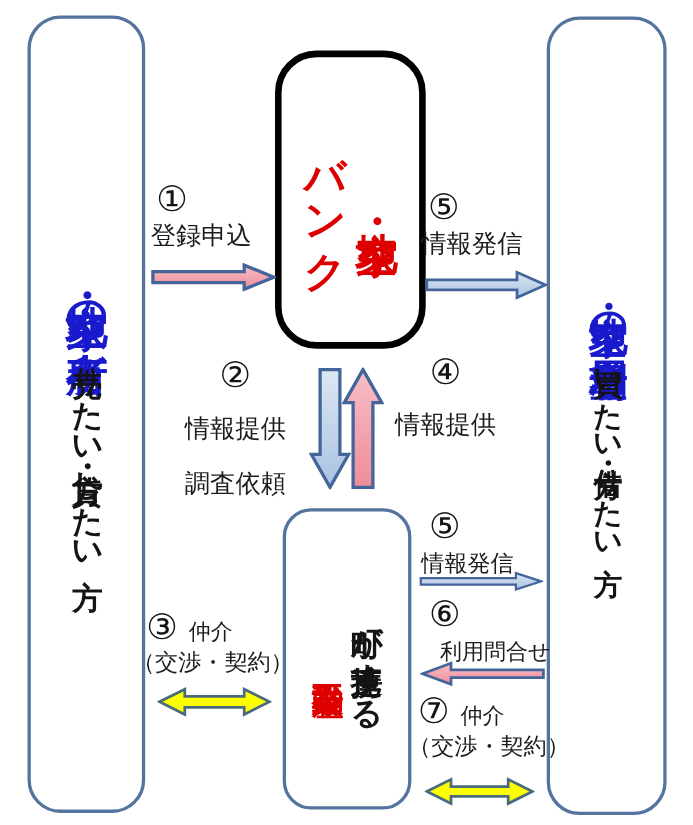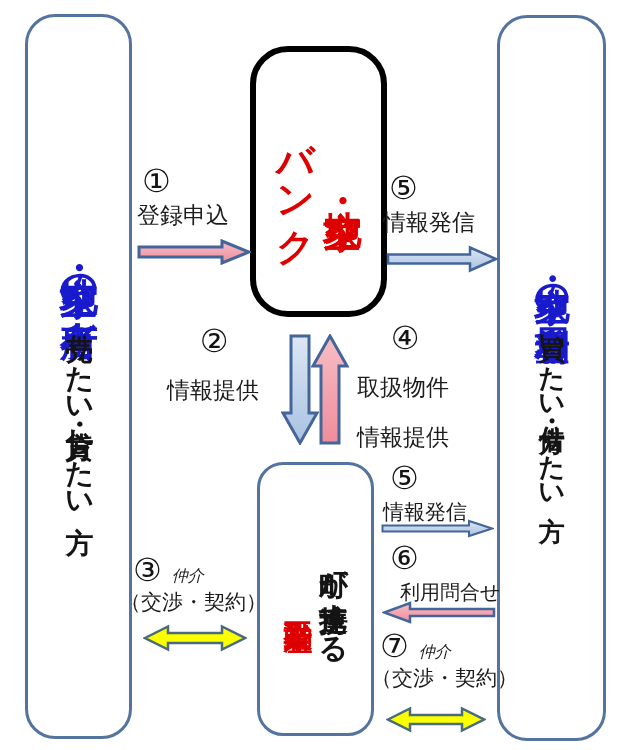--- a/index.html
+++ b/index.html
@@ -22,26 +22,26 @@
   #owner-box .t2 {font-size:28px;color:#141414;margin-top:22px;}
   #seeker-box .t1{font-size:35px;color:#1a1acd;}
   #seeker-box .t2{font-size:26px;color:#141414;margin-top:18px;}
   #bank-box .vtext{font-size:38px;color:#de0000;line-height:1.24;}
   #realtor-box .vtext{font-size:29px;line-height:1.22;}
   #realtor-box .c1{color:#141414;}
   #realtor-box .c2{color:#de0000;}
   
   .flabel{position:absolute;color:#1c1c1c;}
   .fnum{font-size:32px;line-height:34px;color:#141414;}
-  .ftext{font-size:23px;line-height:30px;margin-top:2px;}
+  .ftext{font-size:23px;line-height:30px;margin-top:2px;text-align:center;}
   .ftext.small{font-size:21px;}
   .ftext.smaller{font-size:20px;margin-left:16px;}
   .two .ftext{line-height:35px;margin-top:15px;}
   .numline{display:flex;align-items:baseline;}
-  .numline .mid{font-size:16px;margin-left:10px;font-style:italic;}
+  .numline .mid{font-size:20px;margin-left:10px;}
   .sub{font-size:21px;line-height:24px;margin-top:5px;white-space:nowrap;font-family:Liberation Mono, monospace;}
   .center{text-align:center;}
   
   .arrow{position:absolute;display:block;}
 </style>
 </head>
 <body>
 
 <div id="canvas">
 
@@ -122,25 +122,25 @@
   </div>
 
   <div class="flabel" style="left:383px;top:171px">
     <div class="fnum" style="padding-left:6px">⑤</div>
     <div class="ftext">情報発信</div>
   </div>
 
   <div class="flabel two" style="left:167px;top:324px;width:94px">
     <div class="fnum center">②</div>
     <div class="ftext">情報提供</div>
+    <div class="ftext">調査依頼</div>
   </div>
 
   <div class="flabel two" style="left:357px;top:321px;width:96px">
     <div class="fnum center">④</div>
-    <div class="ftext">取扱物件</div>
     <div class="ftext">情報提供</div>
   </div>
 
   <div class="flabel" style="left:383px;top:461px">
     <div class="fnum" style="padding-left:7px">⑤</div>
     <div class="ftext small">情報発信</div>
   </div>
 
   <div class="flabel" style="left:384px;top:541px">
     <div class="fnum" style="padding-left:6px">⑥</div>

